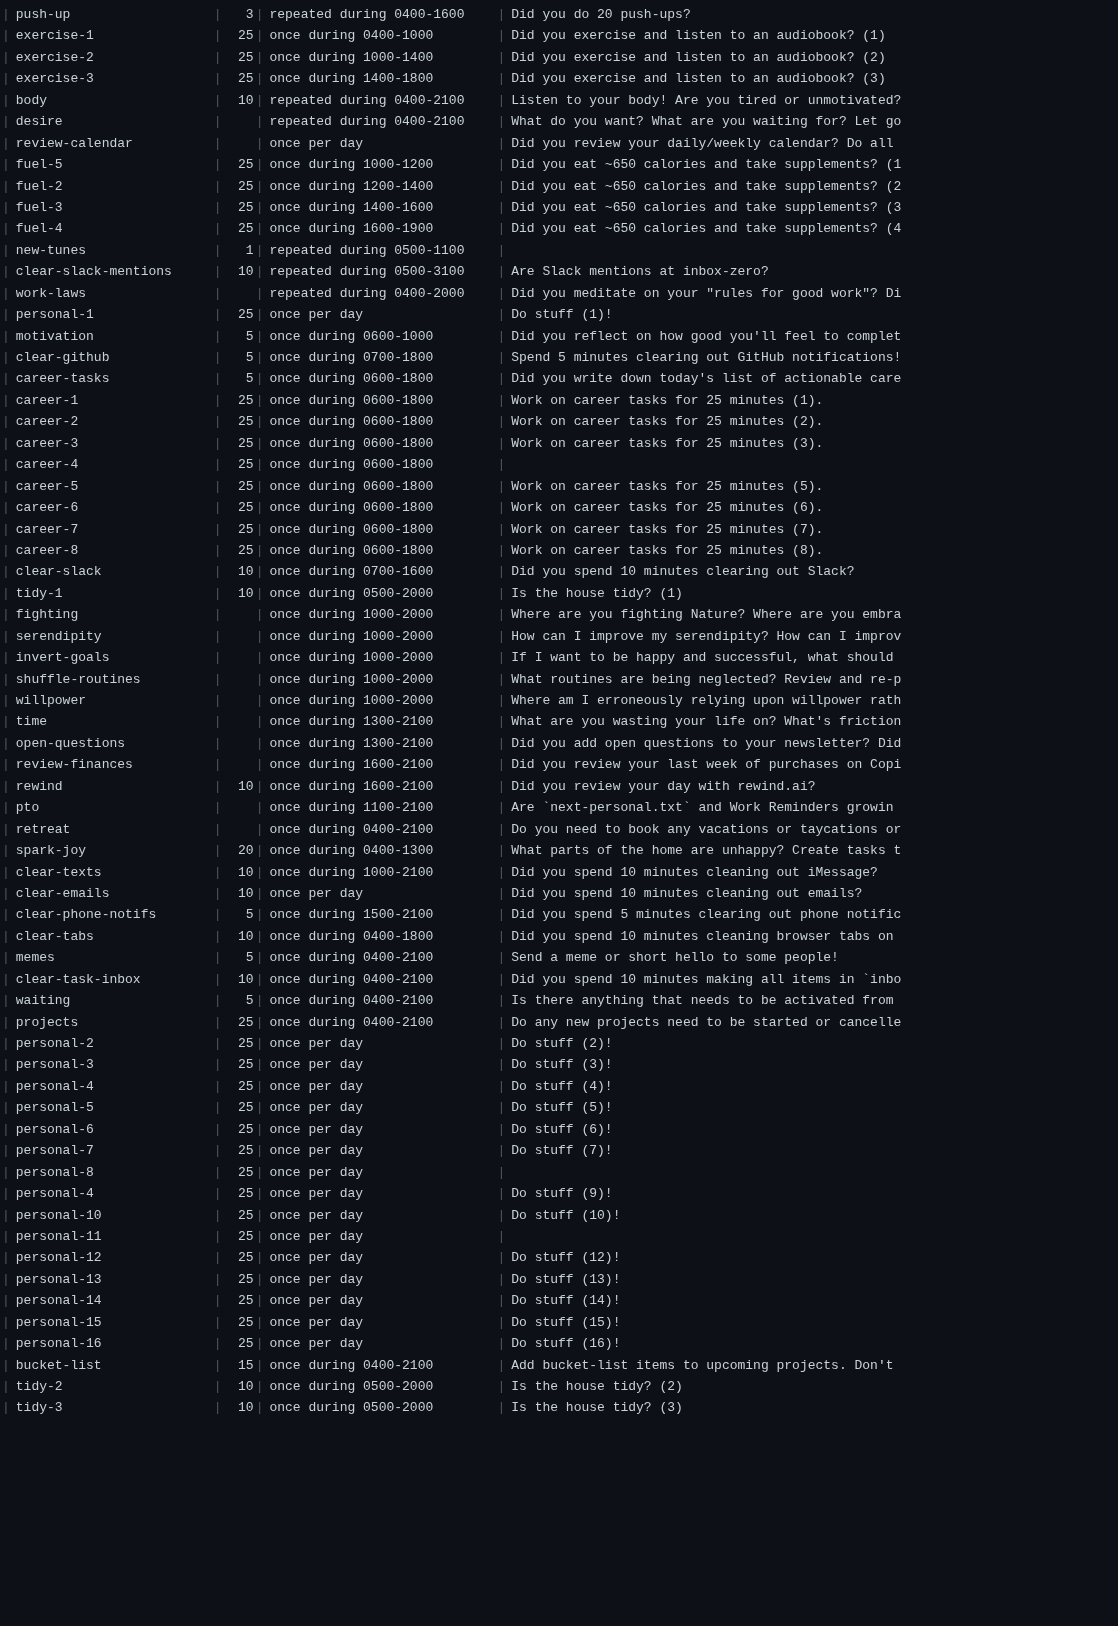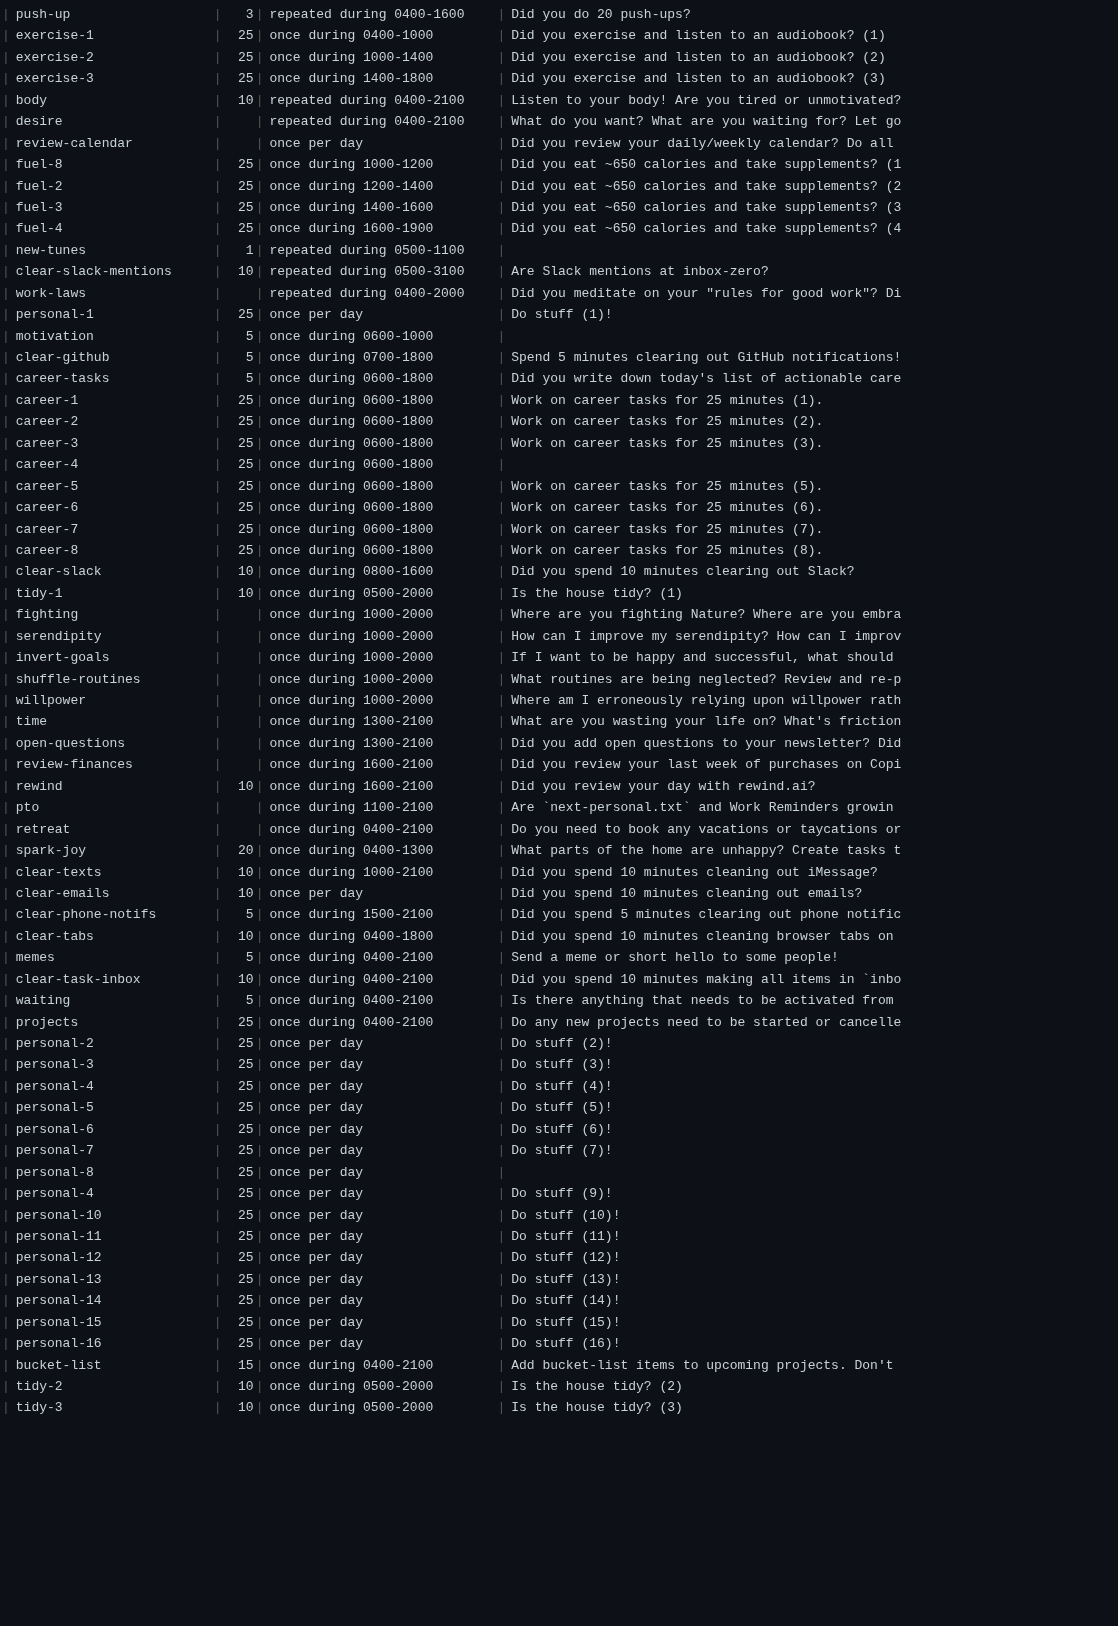--- a/index.html
+++ b/index.html
@@ -124,21 +124,21 @@
       <span class="col-name"> review-calendar</span>
       <span class="pipe"> |</span>
       <span class="col-num"></span>
       <span class="pipe"> |</span>
       <span class="col-schedule"> once per day</span>
       <span class="pipe"> |</span>
       <span class="col-desc"> Did you review your daily/weekly calendar? Do all</span>
     </div>
     <div class="table-row">
       <span class="pipe">|</span>
-      <span class="col-name"> fuel-8</span>
+      <span class="col-name"> fuel-5</span>
       <span class="pipe"> |</span>
       <span class="col-num">25</span>
       <span class="pipe"> |</span>
       <span class="col-schedule"> once during 1000-1200</span>
       <span class="pipe"> |</span>
       <span class="col-desc"> Did you eat ~650 calories and take supplements? (1</span>
     </div>
     <div class="table-row">
       <span class="pipe">|</span>
       <span class="col-name"> fuel-2</span>
@@ -209,20 +209,21 @@
       <span class="col-desc"> Do stuff (1)!</span>
     </div>
     <div class="table-row">
       <span class="pipe">|</span>
       <span class="col-name"> motivation</span>
       <span class="pipe"> |</span>
       <span class="col-num">5</span>
       <span class="pipe"> |</span>
       <span class="col-schedule"> once during 0600-1000</span>
       <span class="pipe"> |</span>
+      <span class="col-desc"> Did you reflect on how good you'll feel to complet</span>
     </div>
     <div class="table-row">
       <span class="pipe">|</span>
       <span class="col-name"> clear-github</span>
       <span class="pipe"> |</span>
       <span class="col-num">5</span>
       <span class="pipe"> |</span>
       <span class="col-schedule"> once during 0700-1800</span>
       <span class="pipe"> |</span>
       <span class="col-desc"> Spend 5 minutes clearing out GitHub notifications!</span>
@@ -315,21 +316,21 @@
       <span class="col-schedule"> once during 0600-1800</span>
       <span class="pipe"> |</span>
       <span class="col-desc"> Work on career tasks for 25 minutes (8).</span>
     </div>
     <div class="table-row">
       <span class="pipe">|</span>
       <span class="col-name"> clear-slack</span>
       <span class="pipe"> |</span>
       <span class="col-num">10</span>
       <span class="pipe"> |</span>
-      <span class="col-schedule"> once during 0800-1600</span>
+      <span class="col-schedule"> once during 0700-1600</span>
       <span class="pipe"> |</span>
       <span class="col-desc"> Did you spend 10 minutes clearing out Slack?</span>
     </div>
     <div class="table-row">
       <span class="pipe">|</span>
       <span class="col-name"> tidy-1</span>
       <span class="pipe"> |</span>
       <span class="col-num">10</span>
       <span class="pipe"> |</span>
       <span class="col-schedule"> once during 0500-2000</span>
@@ -626,21 +627,20 @@
       <span class="col-desc"> Do stuff (10)!</span>
     </div>
     <div class="table-row">
       <span class="pipe">|</span>
       <span class="col-name"> personal-11</span>
       <span class="pipe"> |</span>
       <span class="col-num">25</span>
       <span class="pipe"> |</span>
       <span class="col-schedule"> once per day</span>
       <span class="pipe"> |</span>
-      <span class="col-desc"> Do stuff (11)!</span>
     </div>
     <div class="table-row">
       <span class="pipe">|</span>
       <span class="col-name"> personal-12</span>
       <span class="pipe"> |</span>
       <span class="col-num">25</span>
       <span class="pipe"> |</span>
       <span class="col-schedule"> once per day</span>
       <span class="pipe"> |</span>
       <span class="col-desc"> Do stuff (12)!</span>

